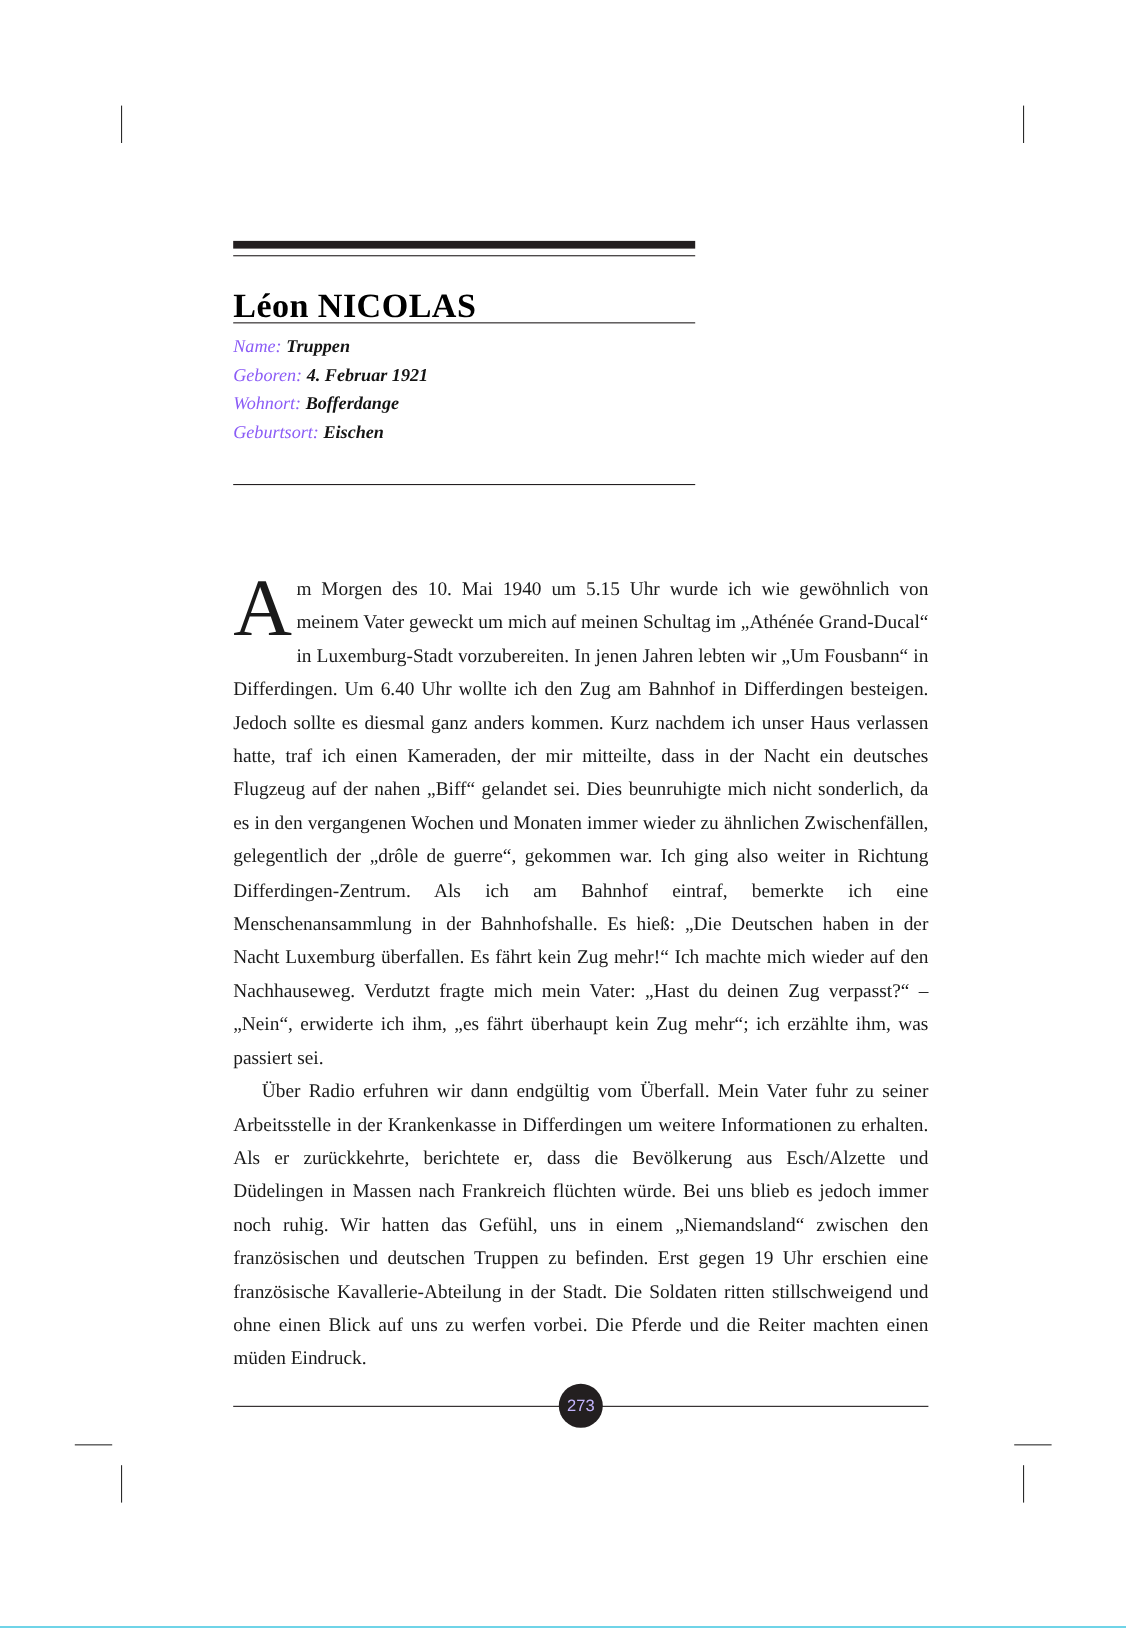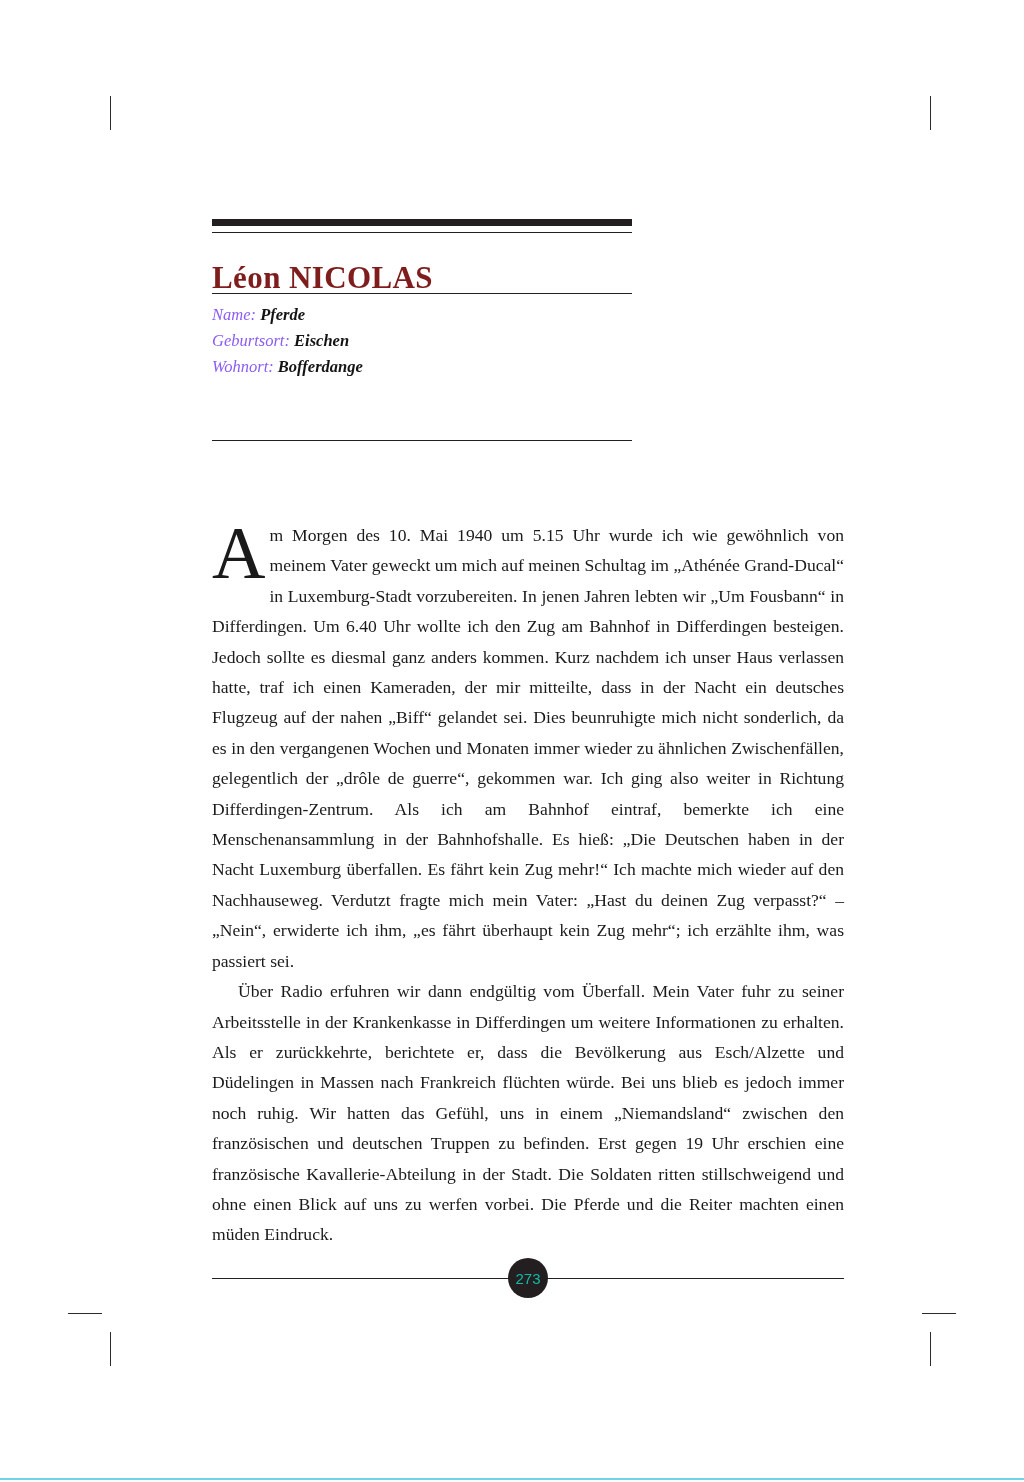--- a/index.html
+++ b/index.html
@@ -59,21 +59,21 @@
   }
   .title {
     position: absolute;
     left: 0;
     top: 240px;
     width: 420px;
     font-family: "Liberation Serif", serif;
     font-weight: bold;
     font-size: 31px;
     letter-spacing: 0.4px;
-    color: #7f1d1d;
+    color: #000000;
     line-height: 1.1;
   }
   .rule-under-title {
     position: absolute;
     left: 0;
     top: 293px;
     width: 420px;
     height: 1px;
     background: #231f20;
   }
@@ -152,21 +152,21 @@
   }
   .page-num {
     position: absolute;
     left: 50%;
     top: 0;
     transform: translateX(-50%);
     width: 40px;
     height: 40px;
     border-radius: 50%;
     background: #231f20;
-    color: #14b8a6;
+    color: #c4b5fd;
     font-size: 15px;
     font-family: "Liberation Sans", sans-serif;
     display: flex;
     align-items: center;
     justify-content: center;
   }
 
   
   .scan-edge {
     position: absolute;
@@ -192,29 +192,33 @@
   <div class="rule-thick"></div>
   <div class="rule-thin-top"></div>
 
   <h1 class="title">Léon NICOLAS</h1>
 
   <div class="rule-under-title"></div>
 
   <div class="meta">
     <div class="meta-row">
       <span class="meta-key">Name:</span>
-      <span class="meta-val">Pferde</span>
+      <span class="meta-val">Truppen</span>
+    </div>
+    <div class="meta-row">
+      <span class="meta-key">Geboren:</span>
+      <span class="meta-val">4. Februar 1921</span>
+    </div>
+    <div class="meta-row">
+      <span class="meta-key">Wohnort:</span>
+      <span class="meta-val">Bofferdange</span>
     </div>
     <div class="meta-row">
       <span class="meta-key">Geburtsort:</span>
       <span class="meta-val">Eischen</span>
-    </div>
-    <div class="meta-row">
-      <span class="meta-key">Wohnort:</span>
-      <span class="meta-val">Bofferdange</span>
     </div>
   </div>
 
   <div class="rule-under-meta"></div>
 
   <div class="body-text">
     <p><span class="dropcap">A</span><span>m Morgen des 10. Mai 1940 um 5.15 Uhr wurde ich wie gewöhnlich von meinem Vater geweckt um mich auf meinen Schultag im „Athénée Grand-Ducal“ in Luxemburg-Stadt vorzubereiten. In jenen Jahren lebten wir „Um Fousbann“ in Differdingen. Um 6.40 Uhr wollte ich den Zug am Bahnhof in Differdingen besteigen. Jedoch sollte es diesmal ganz anders kommen. Kurz nachdem ich unser Haus verlassen hatte, traf ich einen Kameraden, der mir mitteilte, dass in der Nacht ein deutsches Flugzeug auf der nahen „Biff“ gelandet sei. Dies beunruhigte mich nicht sonderlich, da es in den vergangenen Wochen und Monaten immer wieder zu ähnlichen Zwischenfällen, gelegentlich der „drôle de guerre“, gekommen war. Ich ging also weiter in Richtung Differdingen-Zentrum. Als ich am Bahnhof eintraf, bemerkte ich eine Menschenansammlung in der Bahnhofshalle. Es hieß: „Die Deutschen haben in der Nacht Luxemburg überfallen. Es fährt kein Zug mehr!“ Ich machte mich wieder auf den Nachhauseweg. Verdutzt fragte mich mein Vater: „Hast du deinen Zug verpasst?“ – „Nein“, erwiderte ich ihm, „es fährt überhaupt kein Zug mehr“; ich erzählte ihm, was passiert sei.</span></p>
     <p class="indent">Über Radio erfuhren wir dann endgültig vom Überfall. Mein Vater fuhr zu seiner Arbeitsstelle in der Krankenkasse in Differdingen um weitere Informationen zu erhalten. Als er zurückkehrte, berichtete er, dass die Bevölkerung aus Esch/Alzette und Düdelingen in Massen nach Frankreich flüchten würde. Bei uns blieb es jedoch immer noch ruhig. Wir hatten das Gefühl, uns in einem „Niemandsland“ zwischen den französischen und deutschen Truppen zu befinden. Erst gegen 19 Uhr erschien eine französische Kavallerie-Abteilung in der Stadt. Die Soldaten ritten stillschweigend und ohne einen Blick auf uns zu werfen vorbei. Die Pferde und die Reiter machten einen müden Eindruck.</p>
   </div>
 

